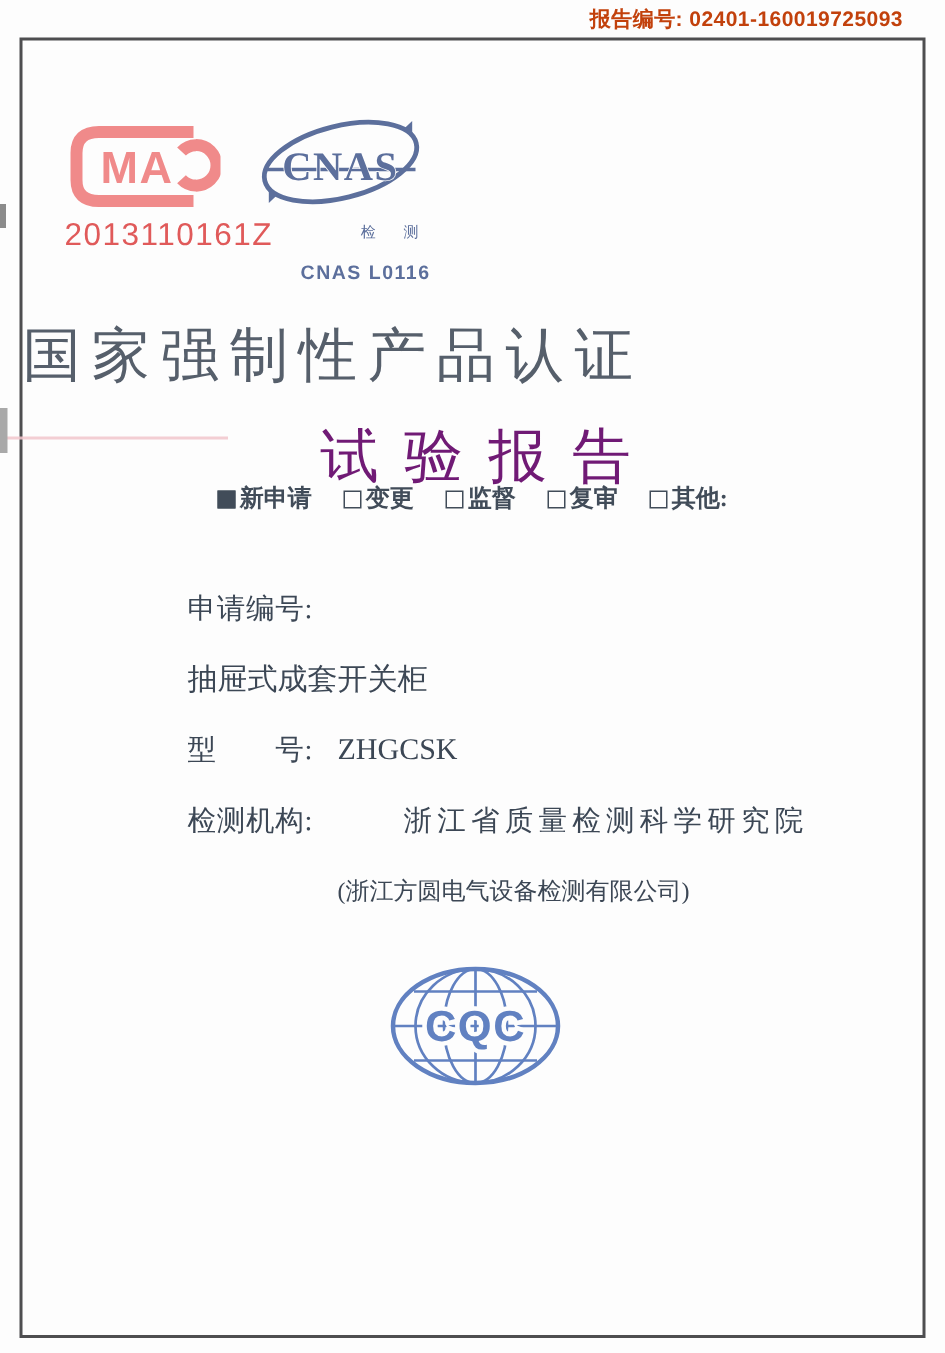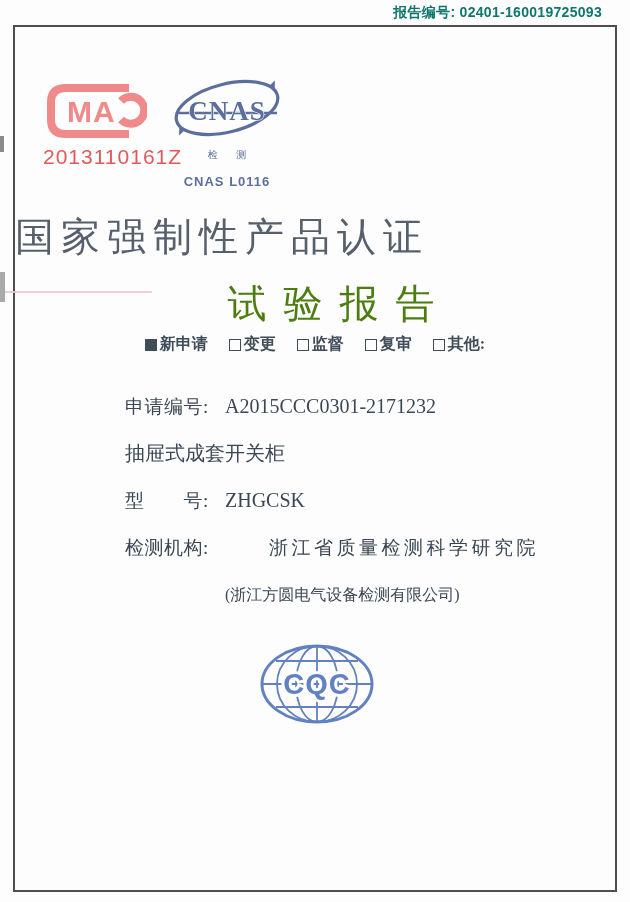--- a/index.html
+++ b/index.html
@@ -2,57 +2,57 @@
 <html><head>
 <meta charset="utf-8">
 <style>
   html,body{margin:0;padding:0;}
   body{
     width:630px;height:902px;position:relative;background:#fdfdfd;
     font-family:"Liberation Serif","DejaVu Serif",serif;overflow:hidden;
   }
   
   .report-no{
-    position:absolute;top:4px;right:28px;font-size:14px;color:#0f766e;
+    position:absolute;top:4px;right:28px;font-size:14px;color:#c2410c;
     font-family:"Liberation Sans","DejaVu Sans",sans-serif;font-weight:600;
     letter-spacing:.3px;
   }
   
   .page-border{
     position:absolute;left:13px;top:25px;width:600px;height:863px;
     border:2px solid #4e4e50;background:#fdfdfd;
   }
   
   .artifact-line{position:absolute;left:0;top:291px;width:152px;height:2px;background:#f1c6cb;opacity:.85;}
   .artifact-mark1{position:absolute;left:0;top:136px;width:4px;height:16px;background:#8b8b8b;}
   .artifact-mark2{position:absolute;left:0;top:272px;width:5px;height:30px;background:#a9a9a9;}
 
   
   .cma-block{position:absolute;left:28px;top:52px;width:140px;text-align:left;}
   .cma-code{
     margin-top:2px;font-size:21px;color:#e05a5a;letter-spacing:1px;
     font-family:Liberation Sans, sans-serif;font-weight:500;
   }
-  .cnas-block{position:absolute;left:152px;top:48px;width:120px;text-align:center;color:#5c6f9c;}
+  .cnas-block{position:absolute;left:152px;top:48px;width:120px;text-align:right;color:#5c6f9c;}
   .cnas-sub1{font-size:10px;letter-spacing:8px;margin-top:1px;padding-left:8px;}
   .cnas-sub2{font-size:13px;font-family:"Liberation Sans","DejaVu Sans",sans-serif;font-weight:600;letter-spacing:1px;margin-top:12px;}
 
   
   .title1{
     position:absolute;top:183px;left:0;width:100%;
     font-size:39px;color:#565f6b;letter-spacing:7px;font-weight:500;
   }
   .title2{
-    position:absolute;top:250px;left:16px;width:100%;text-align:center;
-    font-size:39px;color:#4d7c0f;letter-spacing:17px;text-indent:17px;font-weight:500;
+    position:absolute;top:250px;left:2px;width:100%;text-align:center;
+    font-size:39px;color:#701a75;letter-spacing:17px;text-indent:17px;font-weight:500;
   }
 
   
   .apply-row{
-    position:absolute;top:307px;left:0;width:100%;
+    position:absolute;top:295px;left:0;width:100%;
     display:flex;justify-content:center;gap:21px;
     font-size:16px;color:#414c59;font-weight:600;
   }
   .opt{display:flex;align-items:center;}
   .cb{display:inline-block;width:12px;height:12px;border:1.6px solid #414c59;margin-right:3px;box-sizing:border-box;}
   .cb.checked{background:#414c59;border-color:#414c59;}
 
   
   .fields{position:absolute;left:110px;top:368px;width:470px;color:#3c4755;}
   .field{display:flex;line-height:23px;margin-bottom:24px;font-size:19px;}
@@ -126,21 +126,20 @@
     </span>
     <span class="opt">
       <span class="cb"></span>
       <span>其他:</span>
     </span>
   </div>
 
   <div class="fields">
     <div class="field">
       <span class="flabel">申请编号:</span>
-      <span class="fvalue">A2015CCC0301-2171232</span>
     </div>
     <div class="field">
       <span class="fvalue">抽屉式成套开关柜</span>
     </div>
     <div class="field">
       <span class="flabel">型　　号:</span>
       <span class="fvalue">ZHGCSK</span>
     </div>
     <div class="field last">
       <span class="flabel">检测机构:</span>

